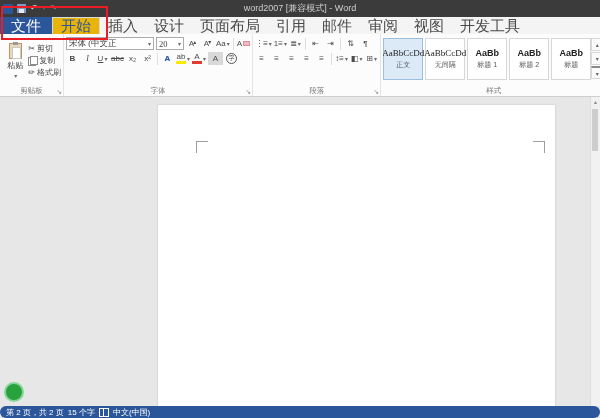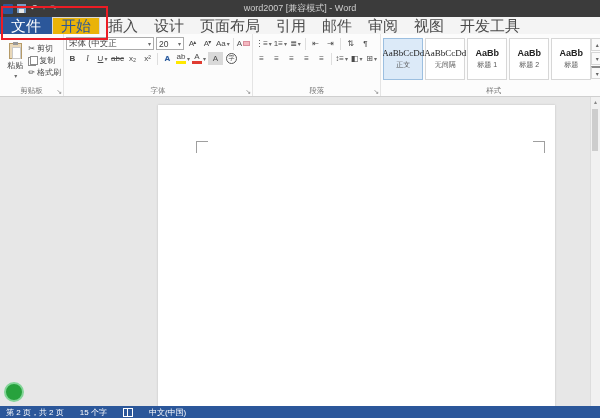--- a/index.html
+++ b/index.html
@@ -37,21 +37,21 @@
   .icon-paste::before{content:"";position:absolute;left:2px;top:3px;width:7px;height:10px;background:#fff;border:1px solid #c9c9c9;}
   .icon-paste::after{content:"";position:absolute;left:3px;top:-2px;width:5px;height:3px;background:#9a9a9a;}
   .minicol{display:flex;flex-direction:column;justify-content:center;gap:1px;}
   .sb{display:flex;align-items:center;gap:2px;font-size:8px;color:#4a4a4a;white-space:nowrap;}
   .sb .ic{font-size:8px;}
   .icon-copy{position:relative;width:9px;height:10px;display:inline-block;}
   .icon-copy::before{content:"";position:absolute;left:0;bottom:0;width:6px;height:7px;background:#fff;border:1px solid #8a8a8a;}
   .icon-copy::after{content:"";position:absolute;left:2px;top:0;width:6px;height:7px;background:#fff;border:1px solid #8a8a8a;}
   
   .fontg{width:192px;}
-  .combo{display:inline-flex;align-items:center;justify-content:space-between;border:1px solid #ababab;background:#fff;height:13px;font-size:8.5px;padding:0 2px;box-sizing:border-box;}
+  .combo{display:inline-flex;align-items:center;justify-content:space-between;border:1px solid #ababab;background:#fff;height:13px;font-size:8.5px;padding:0 2px;box-sizing:border-box;font-family:Liberation Serif, serif;}
   .c-name{width:88px;}
   .c-size{width:28px;}
   .supar{font-size:6px;margin-left:-1px;margin-top:-5px;}
   .b{font-weight:bold;}
   .i{font-style:italic;font-family:"Liberation Serif",serif;}
   .u{text-decoration:underline;}
   .st{text-decoration:line-through;}
   .stack{display:inline-flex;flex-direction:column;align-items:center;line-height:8px;}
   .bar{width:10px;height:3px;display:block;}
   .bar.red{background:#e03c31;}
@@ -80,21 +80,21 @@
   .crop{position:absolute;width:11px;height:11px;top:36px;}
   .crop.tl{left:38px;border-left:1px solid #9f9f9f;border-top:1px solid #9f9f9f;}
   .crop.tr{right:10px;border-right:1px solid #9f9f9f;border-top:1px solid #9f9f9f;}
   .dtext{position:absolute;left:46px;top:56px;font-family:"Liberation Serif","DejaVu Serif",serif;font-size:13px;color:#111;letter-spacing:.5px;white-space:nowrap;}
   .pmark{color:#4a6ea9;font-size:11px;margin-left:1px;}
   .vsb{position:absolute;right:0;top:0;bottom:0;width:9px;background:#f1f1f1;border-left:1px solid #ddd;}
   .vsb .ar{display:block;text-align:center;font-size:6px;color:#888;line-height:10px;}
   .vsb .thumb{position:absolute;left:1px;top:12px;width:6px;height:42px;background:#cdcdcd;}
   
   .status{position:absolute;left:0;right:0;bottom:0;height:12px;background:#2b579a;color:#fff;
-    display:flex;align-items:center;gap:16px;padding:0 6px;font-size:8px;box-sizing:border-box;}
+    display:flex;align-items:center;gap:4px;padding:0 6px;font-size:8px;box-sizing:border-box;border-radius:6px;}
   .status .seg{white-space:nowrap;}
   .bookicon{width:8px;height:7px;border:1px solid #fff;display:inline-block;position:relative;}
   .bookicon::before{content:"";position:absolute;left:3px;top:0;bottom:0;width:1px;background:#fff;}
   
   .badge{position:absolute;left:4px;bottom:16px;width:20px;height:20px;border-radius:50%;
     background:#27a23d;border:2px solid #83d598;box-sizing:border-box;}
 </style>
 </head>
 <body>
 

